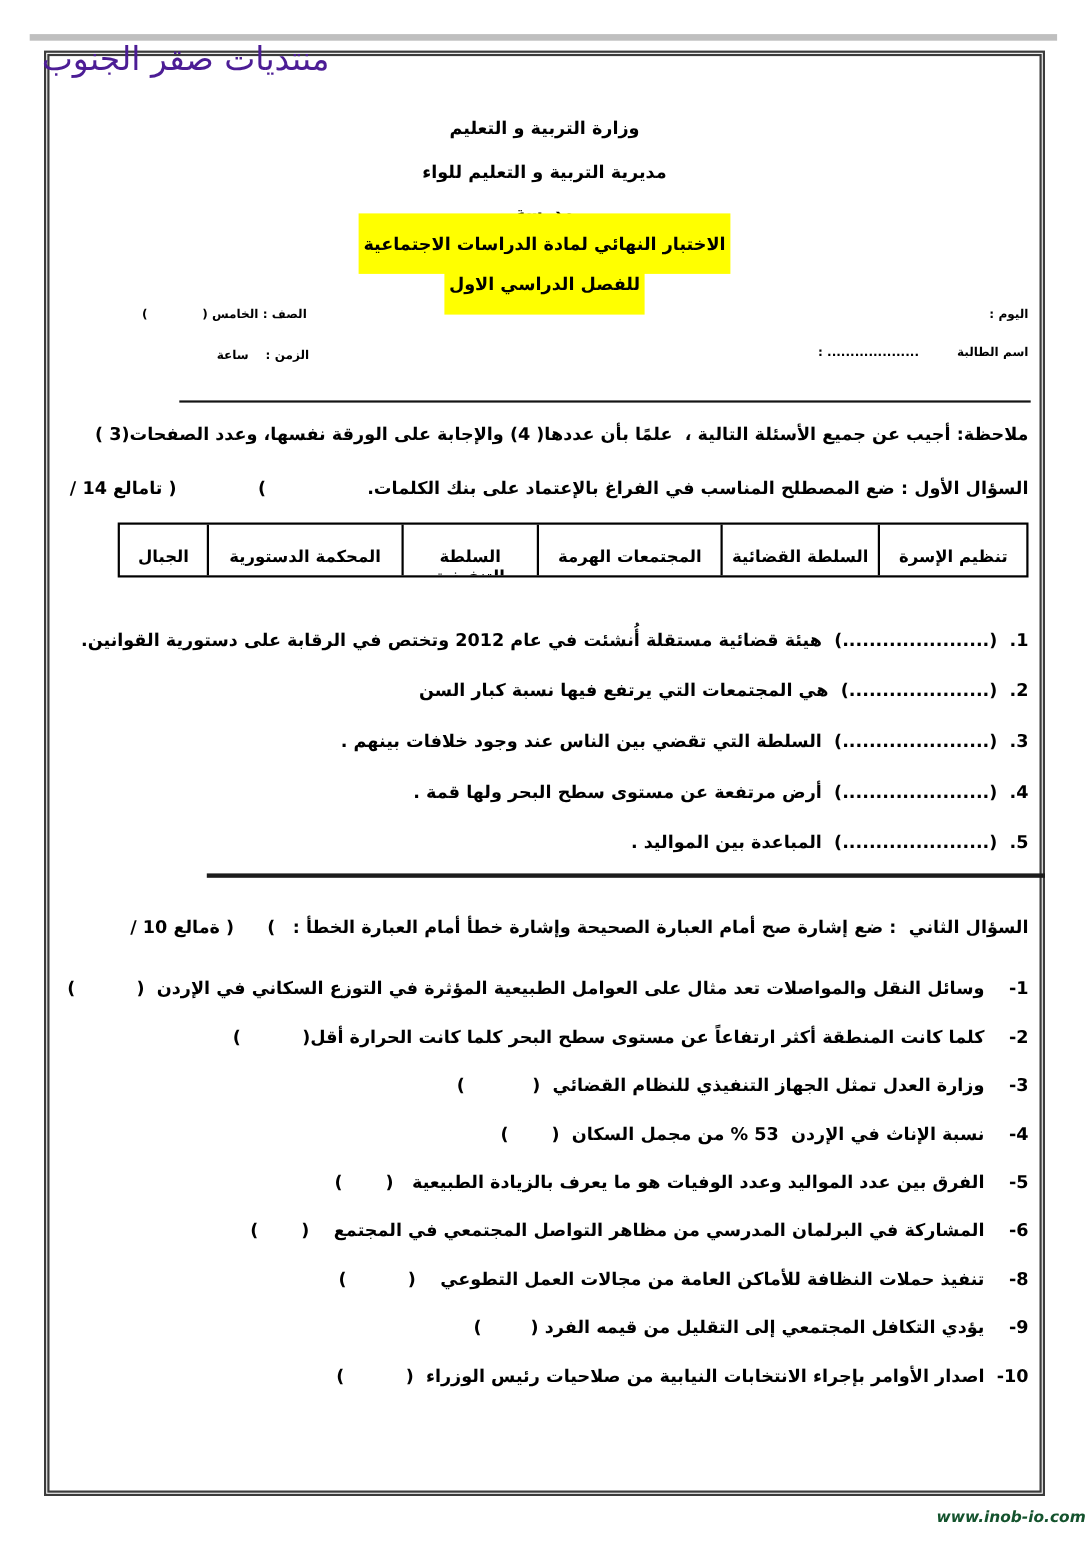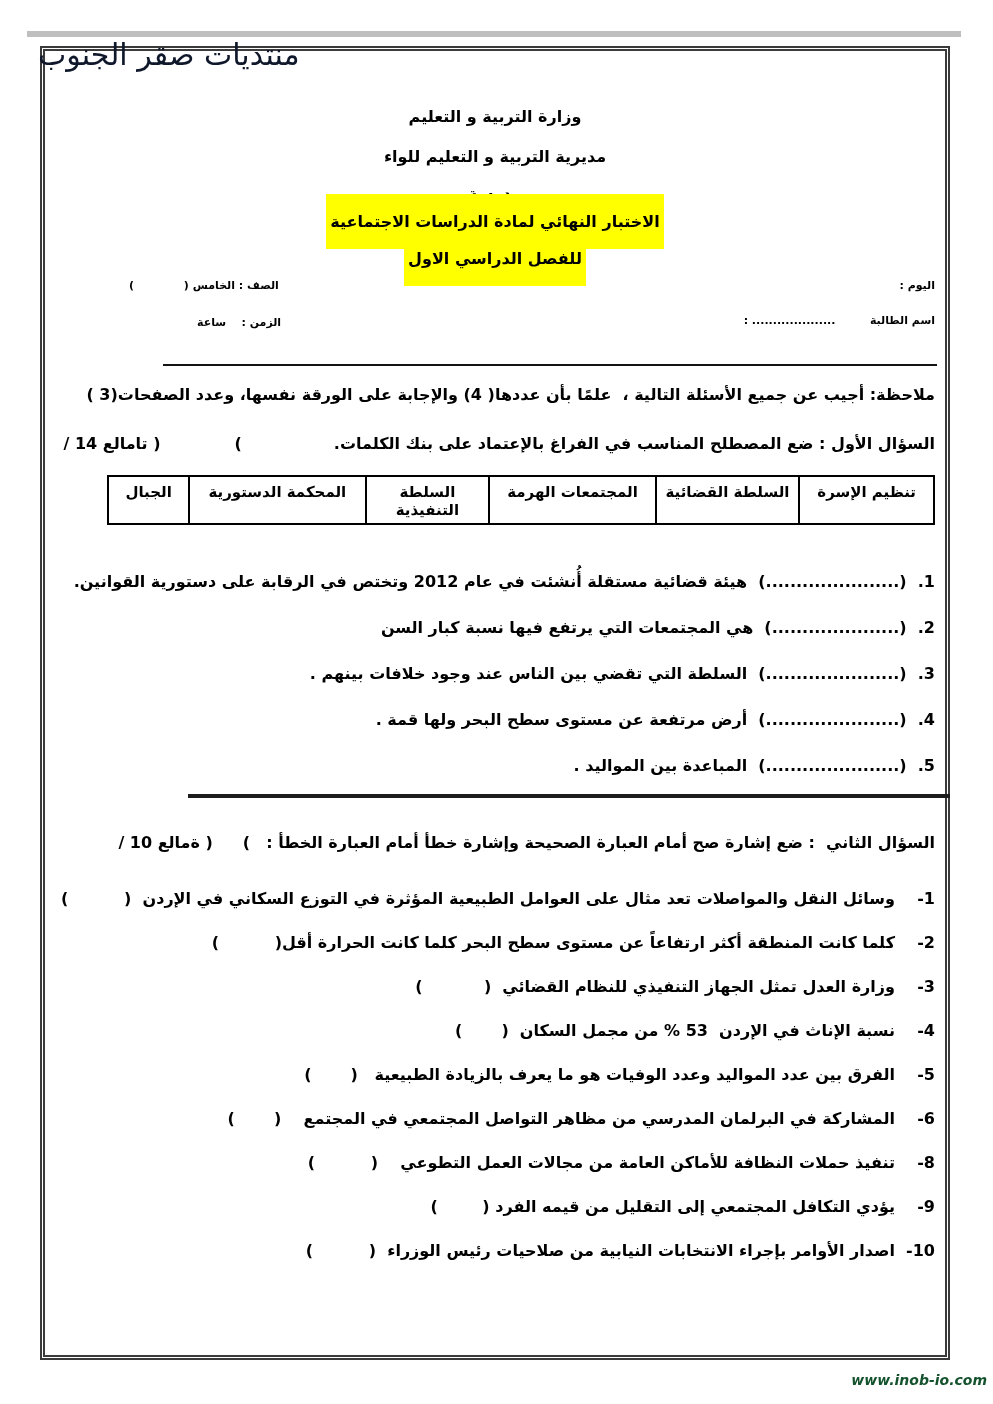--- a/index.html
+++ b/index.html
@@ -6,21 +6,21 @@
   .page{
     position:relative;width:993px;height:1404px;background:#ffffff;
     font-family:"DejaVu Sans",sans-serif;overflow:hidden;color:#000;
   }
   .top-strip{position:absolute;left:27px;top:31px;width:934px;height:6px;background:#bfbfbf;}
   .frame{
     position:absolute;left:40px;top:46px;width:900px;height:1304px;
     border:5px double #3b3b3b;direction:rtl;background:#fff;
   }
   .forum-title{
-    position:absolute;left:-7px;top:-14px;color:#0f172a;font-size:30px;
+    position:absolute;left:-7px;top:-14px;color:#4c1d95;font-size:30px;
     font-weight:400;white-space:nowrap;direction:rtl;
   }
   .h-line{position:absolute;width:100%;text-align:center;font-weight:700;font-size:16px;}
   .hl{background:#ffff00;padding:18px 4px;}
   .cell{position:absolute;font-weight:700;font-size:11px;white-space:pre-wrap;}
   .sep{position:absolute;top:313px;left:118px;width:774px;border-top:2px solid #141414;}
   .note{
     position:absolute;top:332px;right:10px;left:12px;font-weight:700;font-size:16px;
     text-align:right;white-space:pre-wrap;line-height:24px;
   }
@@ -33,21 +33,21 @@
   .qt-marks,.qt-paren{direction:ltr;unicode-bidi:bidi-override;white-space:pre;}
   #q1-title .qt-paren{margin-right:92px;}
   #q1-title .qt-marks{margin-right:74px;}
   #q2-title .qt-paren{margin-right:16px;}
   #q2-title .qt-marks{margin-right:30px;}
   .wordbank{
     position:absolute;top:424px;left:62px;width:828px;height:50px;
     display:flex;border:2px solid #000;box-sizing:border-box;background:#fff;
   }
   .wb-cell{
-    box-sizing:border-box;border-left:2px solid #000;padding-top:6px;
+    box-sizing:border-box;border-left:2px solid #000;padding-top:20px;
     text-align:center;font-weight:700;font-size:15px;overflow:hidden;
   }
   .wb-cell:last-child{border-left:none;}
   .items{position:absolute;right:10px;left:8px;}
   #q1-items{top:519px;}
   #q2-items{top:836px;}
   .item{
     text-align:right;font-weight:700;font-size:16px;line-height:24px;
     white-space:pre-wrap;
   }

